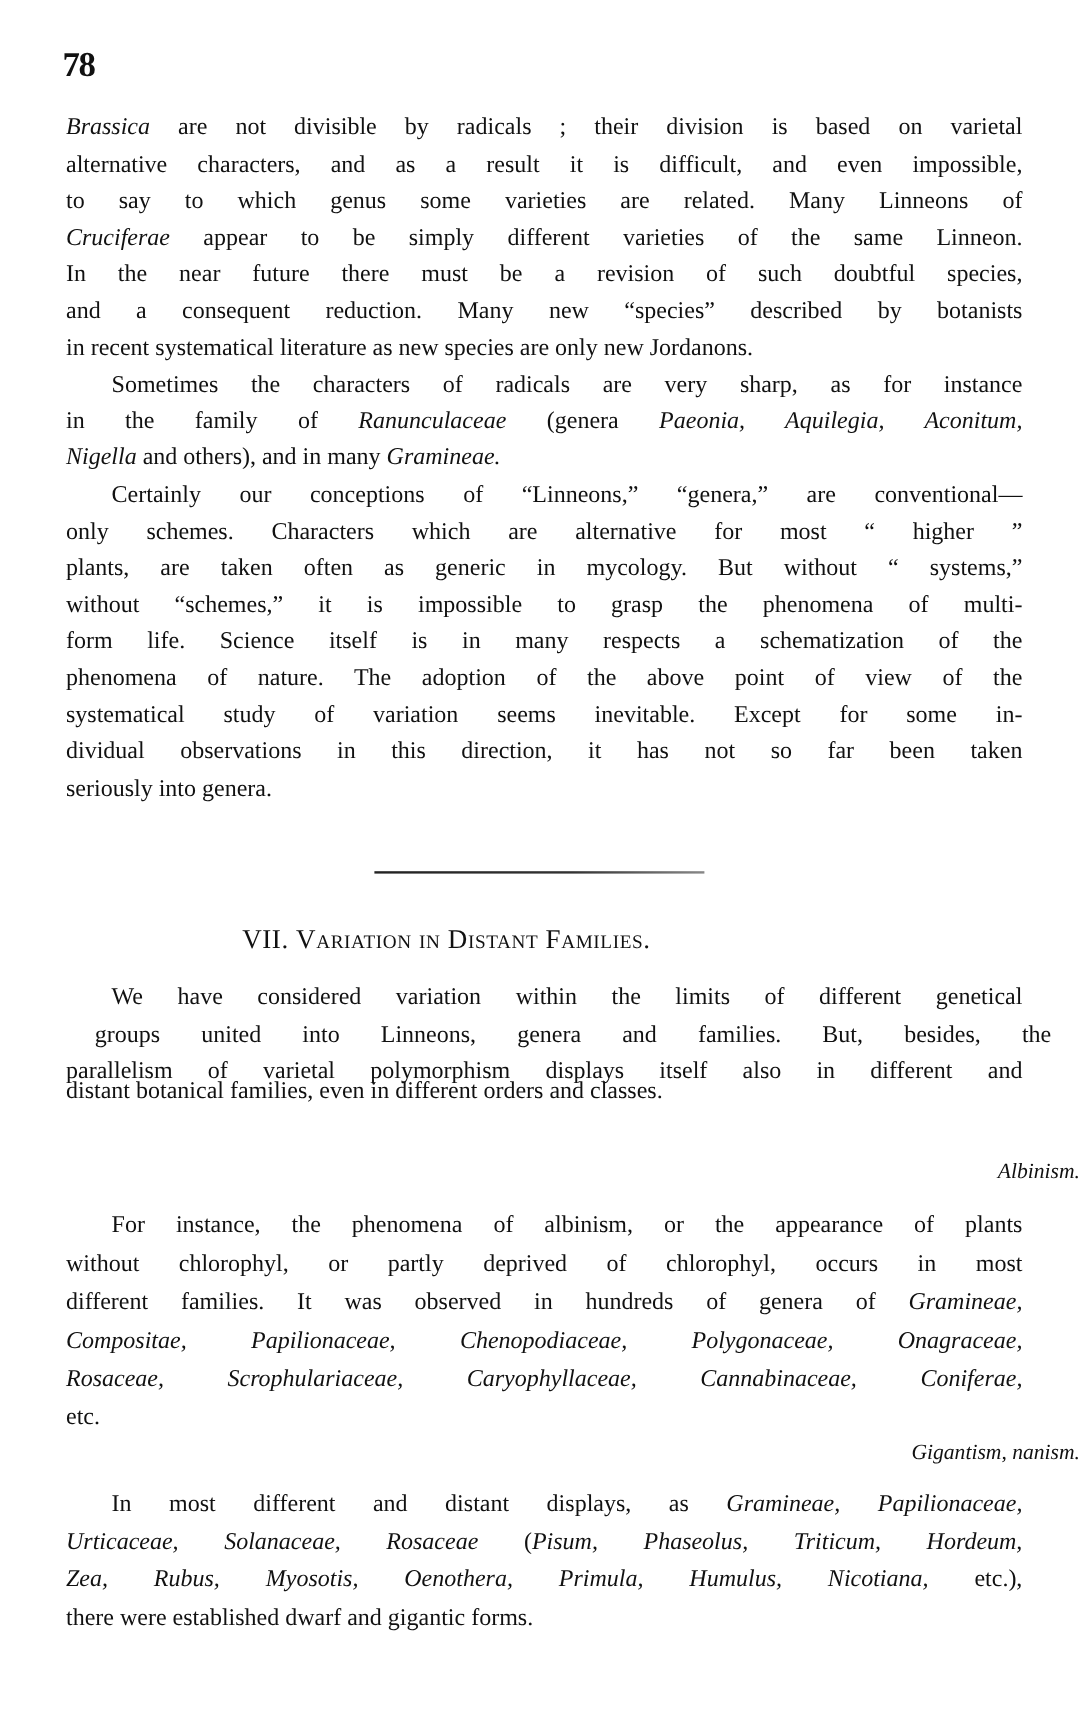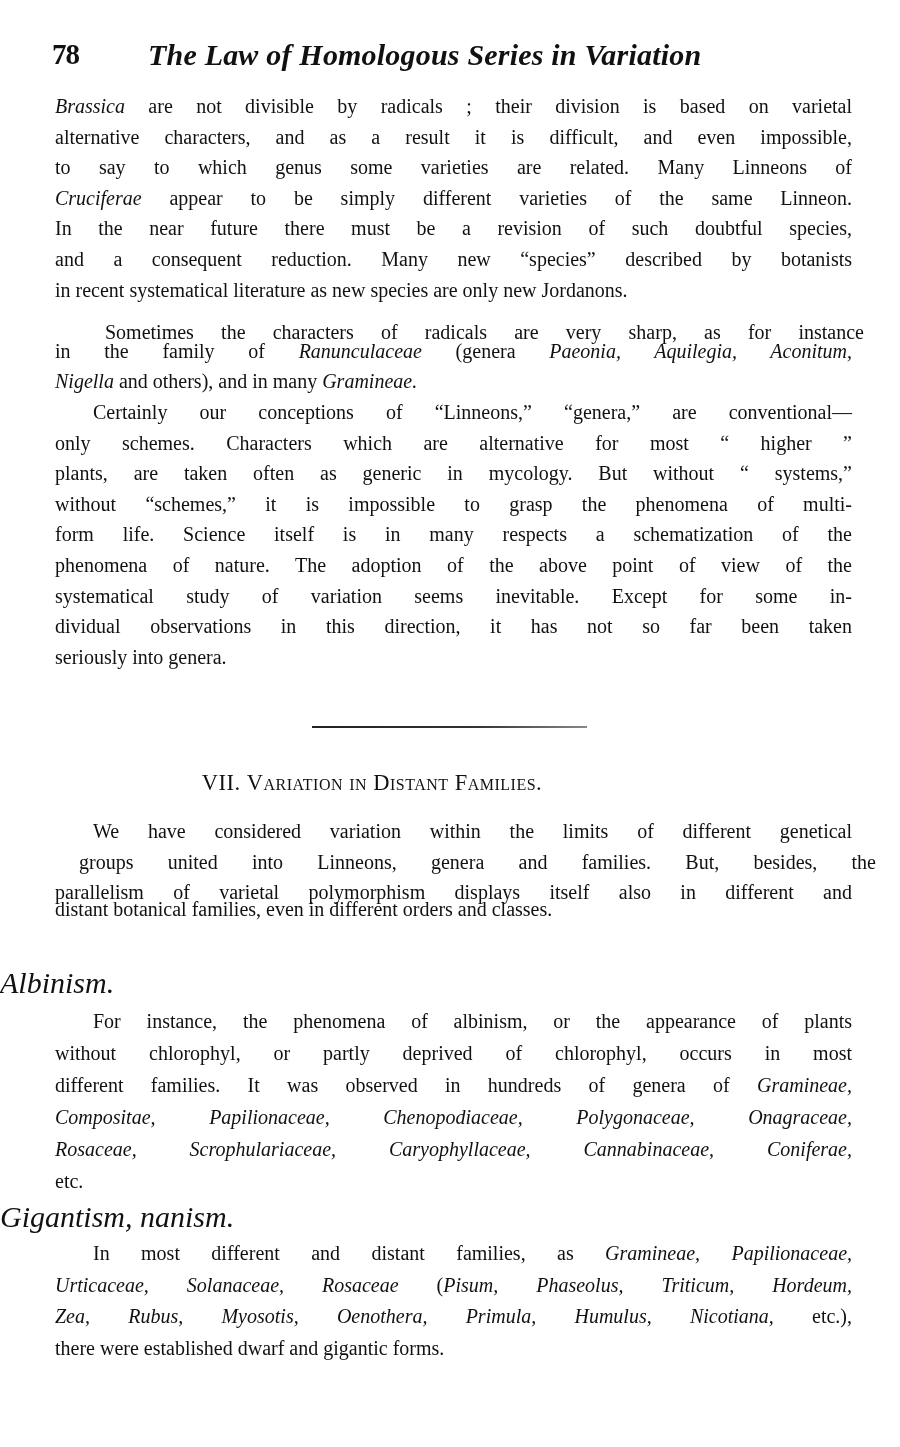--- a/index.html
+++ b/index.html
@@ -31,44 +31,43 @@
     .divider {
       position: absolute; left: 312px; top: 726px; width: 275px; height: 2px;
       background: linear-gradient(to right, #222 0%, #333 60%, #888 100%);
     }
     .section-heading {
       position: absolute; left: 0; width: 744px; top: 770px;
       text-align: center; font-size: 22.5px; letter-spacing: 0.5px;
     }
     .section-heading .sc { font-variant: small-caps; }
     .subheading {
-      position: absolute; left: 0; width: 900px; text-align: left;
-      font-style: italic; font-size: 30px;
+      position: absolute; left: 0; width: 900px; text-align: right;
+      font-style: italic; font-size: 18px;
     }
   </style>
 </head>
 <body>
 
 <div class="header">
   <span class="page-number">78</span>
-  <span class="running-title">The Law of Homologous Series in Variation</span>
 </div>
 
 <div id="body-text">
     <div>
       <div class="line" style="top: 91px;"><i>Brassica</i><span> are not divisible by radicals ; their division is based on varietal</span></div>
       <div class="line" style="top: 121.6px;"><span>alternative characters, and as a result it is difficult, and even impossible,</span></div>
       <div class="line" style="top: 152.2px;"><span>to say to which genus some varieties are related.  Many Linneons of</span></div>
       <div class="line" style="top: 182.8px;"><i>Cruciferae</i><span> appear to be simply different varieties of the same Linneon.</span></div>
       <div class="line" style="top: 213.4px;"><span>In the near future there must be a revision of such doubtful species,</span></div>
       <div class="line" style="top: 244px;"><span>and a consequent reduction.  Many new “species” described by botanists</span></div>
       <div class="line last" style="top: 274.6px;"><span>in recent systematical literature as new species are only new Jordanons.</span></div>
     </div>
     <div>
-      <div class="line indent" style="top: 317px; margin-left: 12px;"><span>Sometimes the characters of radicals are very sharp, as for instance</span></div>
+      <div class="line indent" style="top: 306px;"><span>Sometimes the characters of radicals are very sharp, as for instance</span></div>
       <div class="line" style="top: 335.6px;"><span>in the family of </span><i>Ranunculaceae</i><span> (genera </span><i>Paeonia, Aquilegia, Aconitum,</i></div>
       <div class="line last" style="top: 366.2px;"><i>Nigella</i><span> and others), and in many </span><i>Gramineae.</i></div>
     </div>
     <div>
       <div class="line indent" style="top: 397px;"><span>Certainly our conceptions of “Linneons,” “genera,” are conventional—</span></div>
       <div class="line" style="top: 427.6px;"><span>only schemes.  Characters which are alternative for most “ higher ”</span></div>
       <div class="line" style="top: 458.2px;"><span>plants, are taken often as generic in mycology.  But without “ systems,”</span></div>
       <div class="line" style="top: 488.8px;"><span>without “schemes,” it is impossible to grasp the phenomena of multi-</span></div>
       <div class="line" style="top: 519.4px;"><span>form life.  Science itself is in many respects a schematization of the</span></div>
       <div class="line" style="top: 550px;"><span>phenomena of nature.  The adoption of the above point of view of the</span></div>
@@ -86,21 +85,21 @@
     <div>
       <div class="line indent" style="top: 1006px;"><span>For instance, the phenomena of albinism, or the appearance of plants</span></div>
       <div class="line" style="top: 1038px;"><span>without chlorophyl, or partly deprived of chlorophyl, occurs in most</span></div>
       <div class="line" style="top: 1070px;"><span>different families.  It was observed in hundreds of genera of </span><i>Gramineae,</i></div>
       <div class="line" style="top: 1102px;"><i>Compositae, Papilionaceae, Chenopodiaceae, Polygonaceae, Onagraceae,</i></div>
       <div class="line" style="top: 1134px;"><i>Rosaceae, Scrophulariaceae, Caryophyllaceae, Cannabinaceae, Coniferae,</i></div>
       <div class="line last" style="top: 1166px;"><span>etc.</span></div>
     </div>
     <div class="subheading" style="top: 1200px;">Gigantism, nanism.</div>
     <div>
-      <div class="line indent" style="top: 1238px;"><span>In most different and distant families, as </span><i>Gramineae, Papilionaceae,</i></div>
+      <div class="line indent" style="top: 1238px;"><span>In most different and distant displays, as </span><i>Gramineae, Papilionaceae,</i></div>
       <div class="line" style="top: 1269.5px;"><i>Urticaceae, Solanaceae, Rosaceae</i><span> (</span><i>Pisum, Phaseolus, Triticum, Hordeum,</i></div>
       <div class="line" style="top: 1301px;"><i>Zea, Rubus, Myosotis, Oenothera, Primula, Humulus, Nicotiana,</i><span> etc.),</span></div>
       <div class="line last" style="top: 1332.5px;"><span>there were established dwarf and gigantic forms.</span></div>
     </div>
   </div>
 
 <div class="divider"></div>
 
 <div class="section-heading">
   <span>VII.</span>

